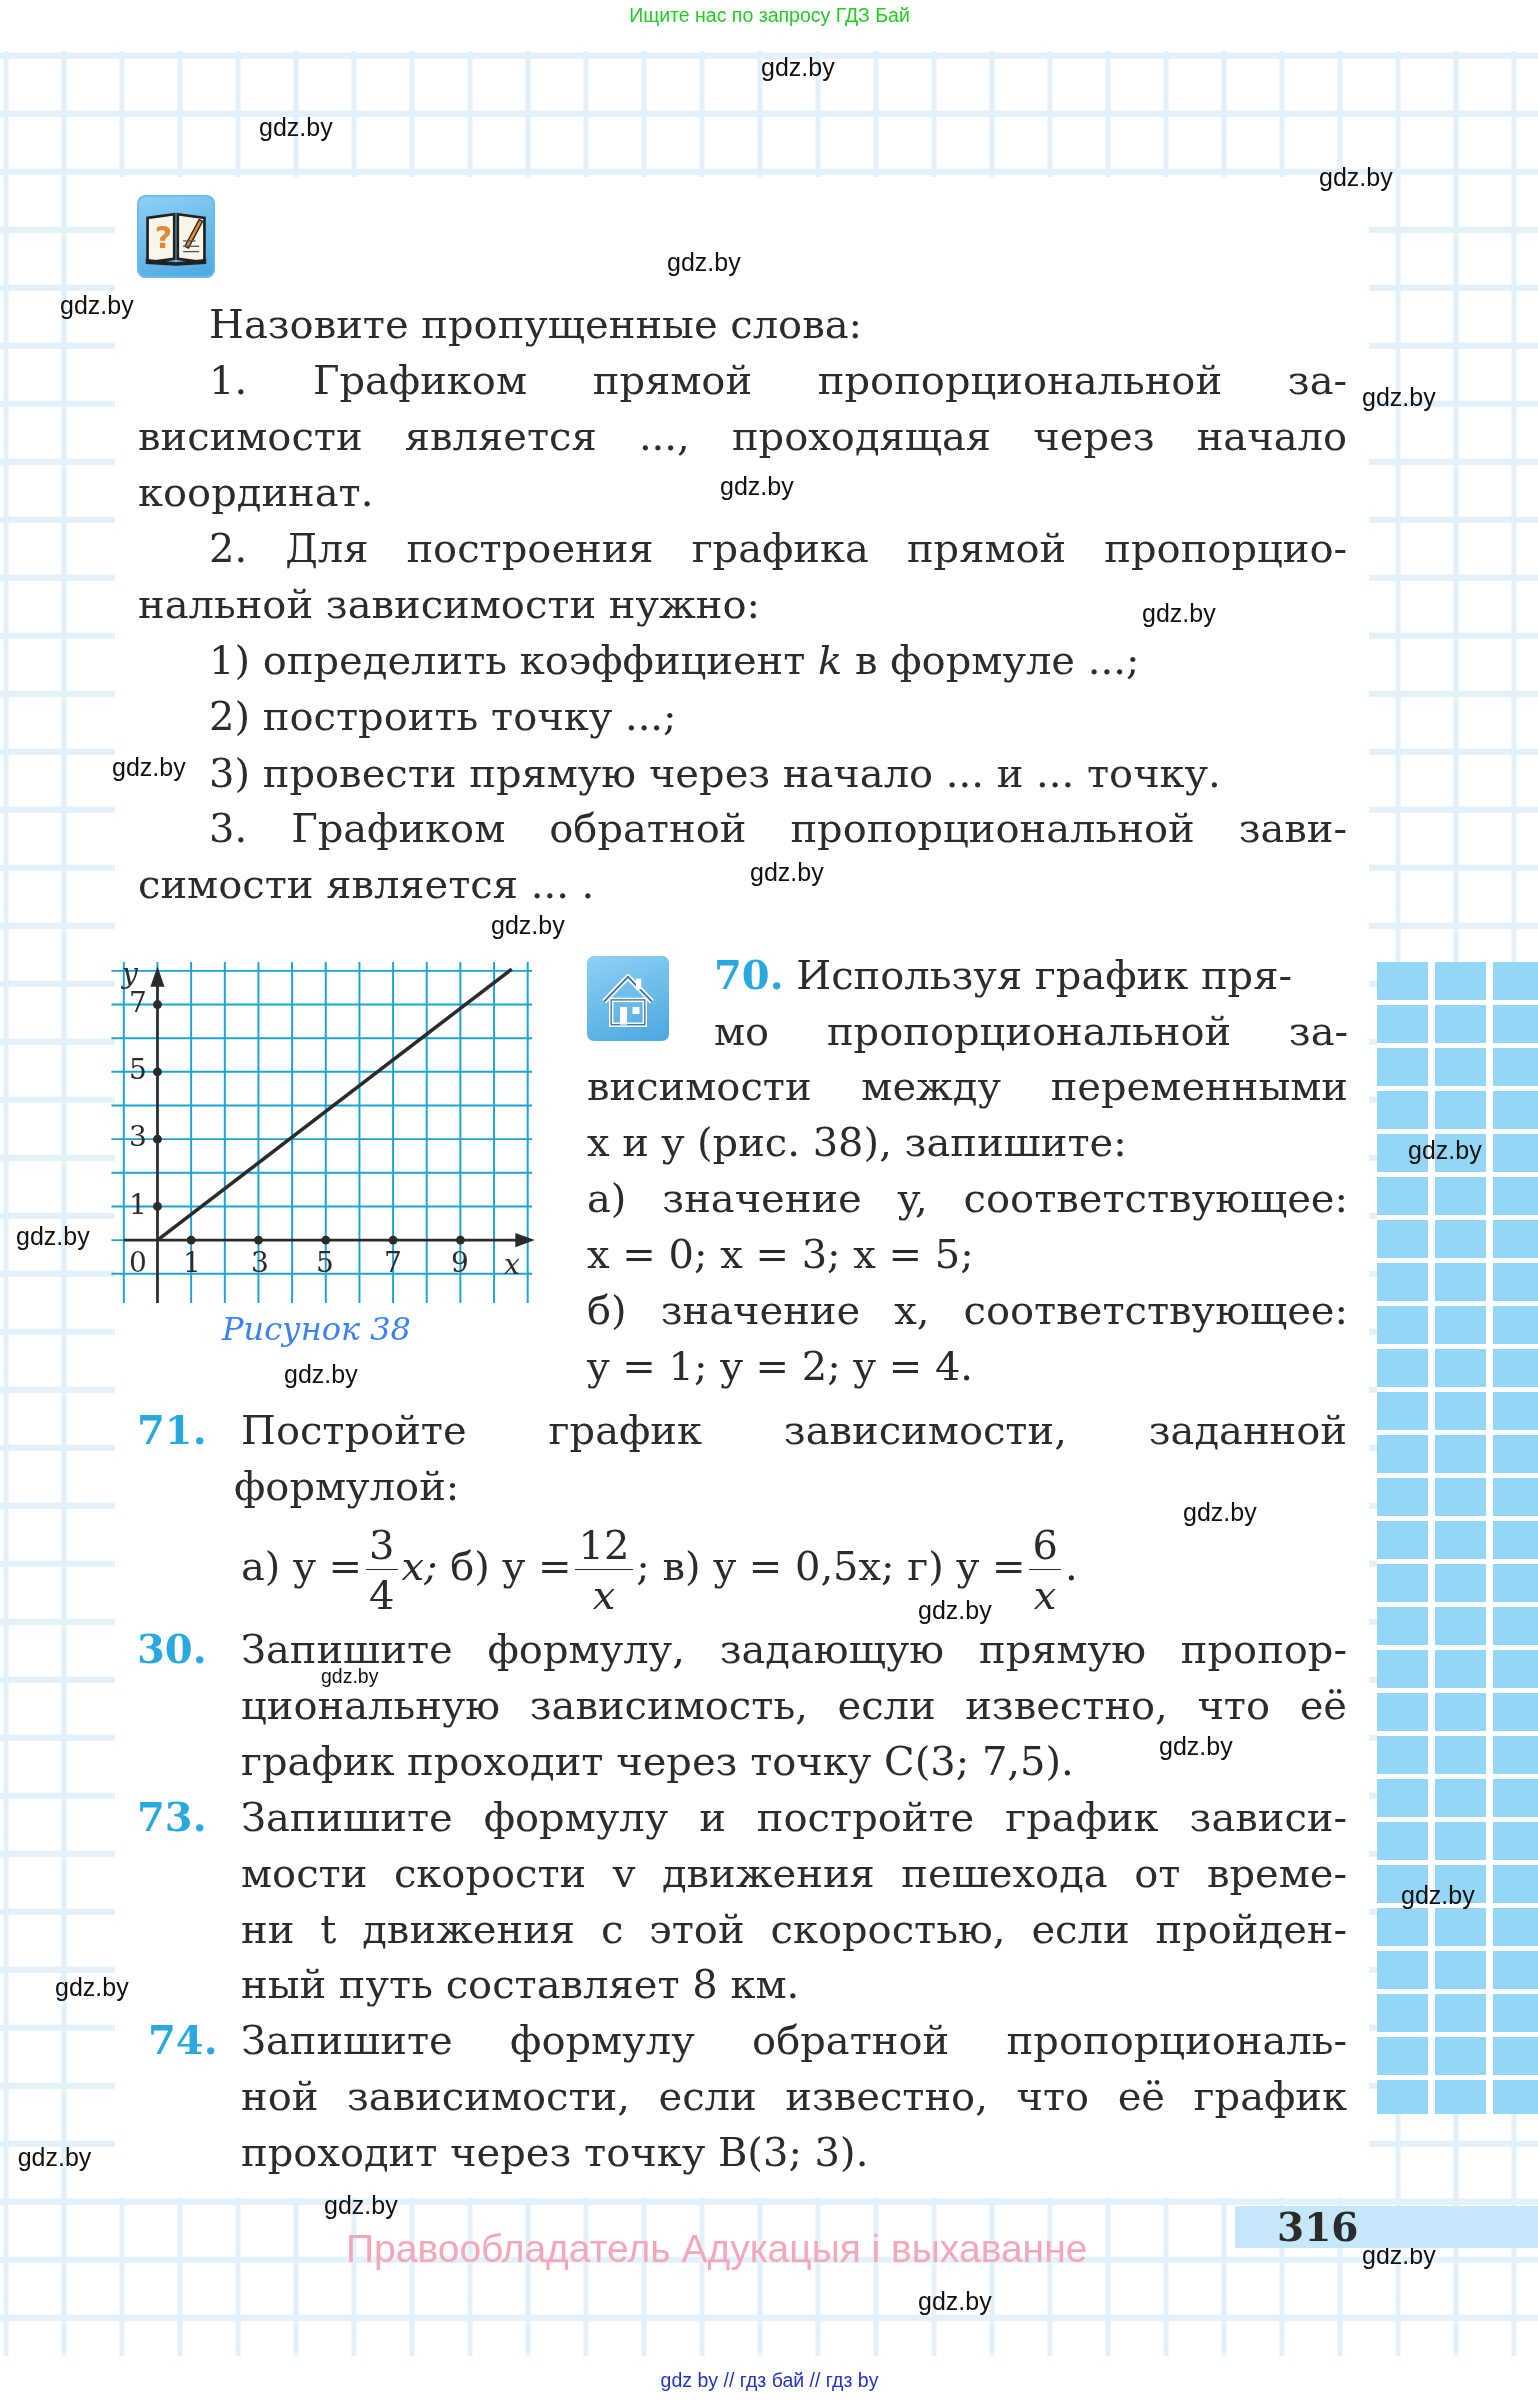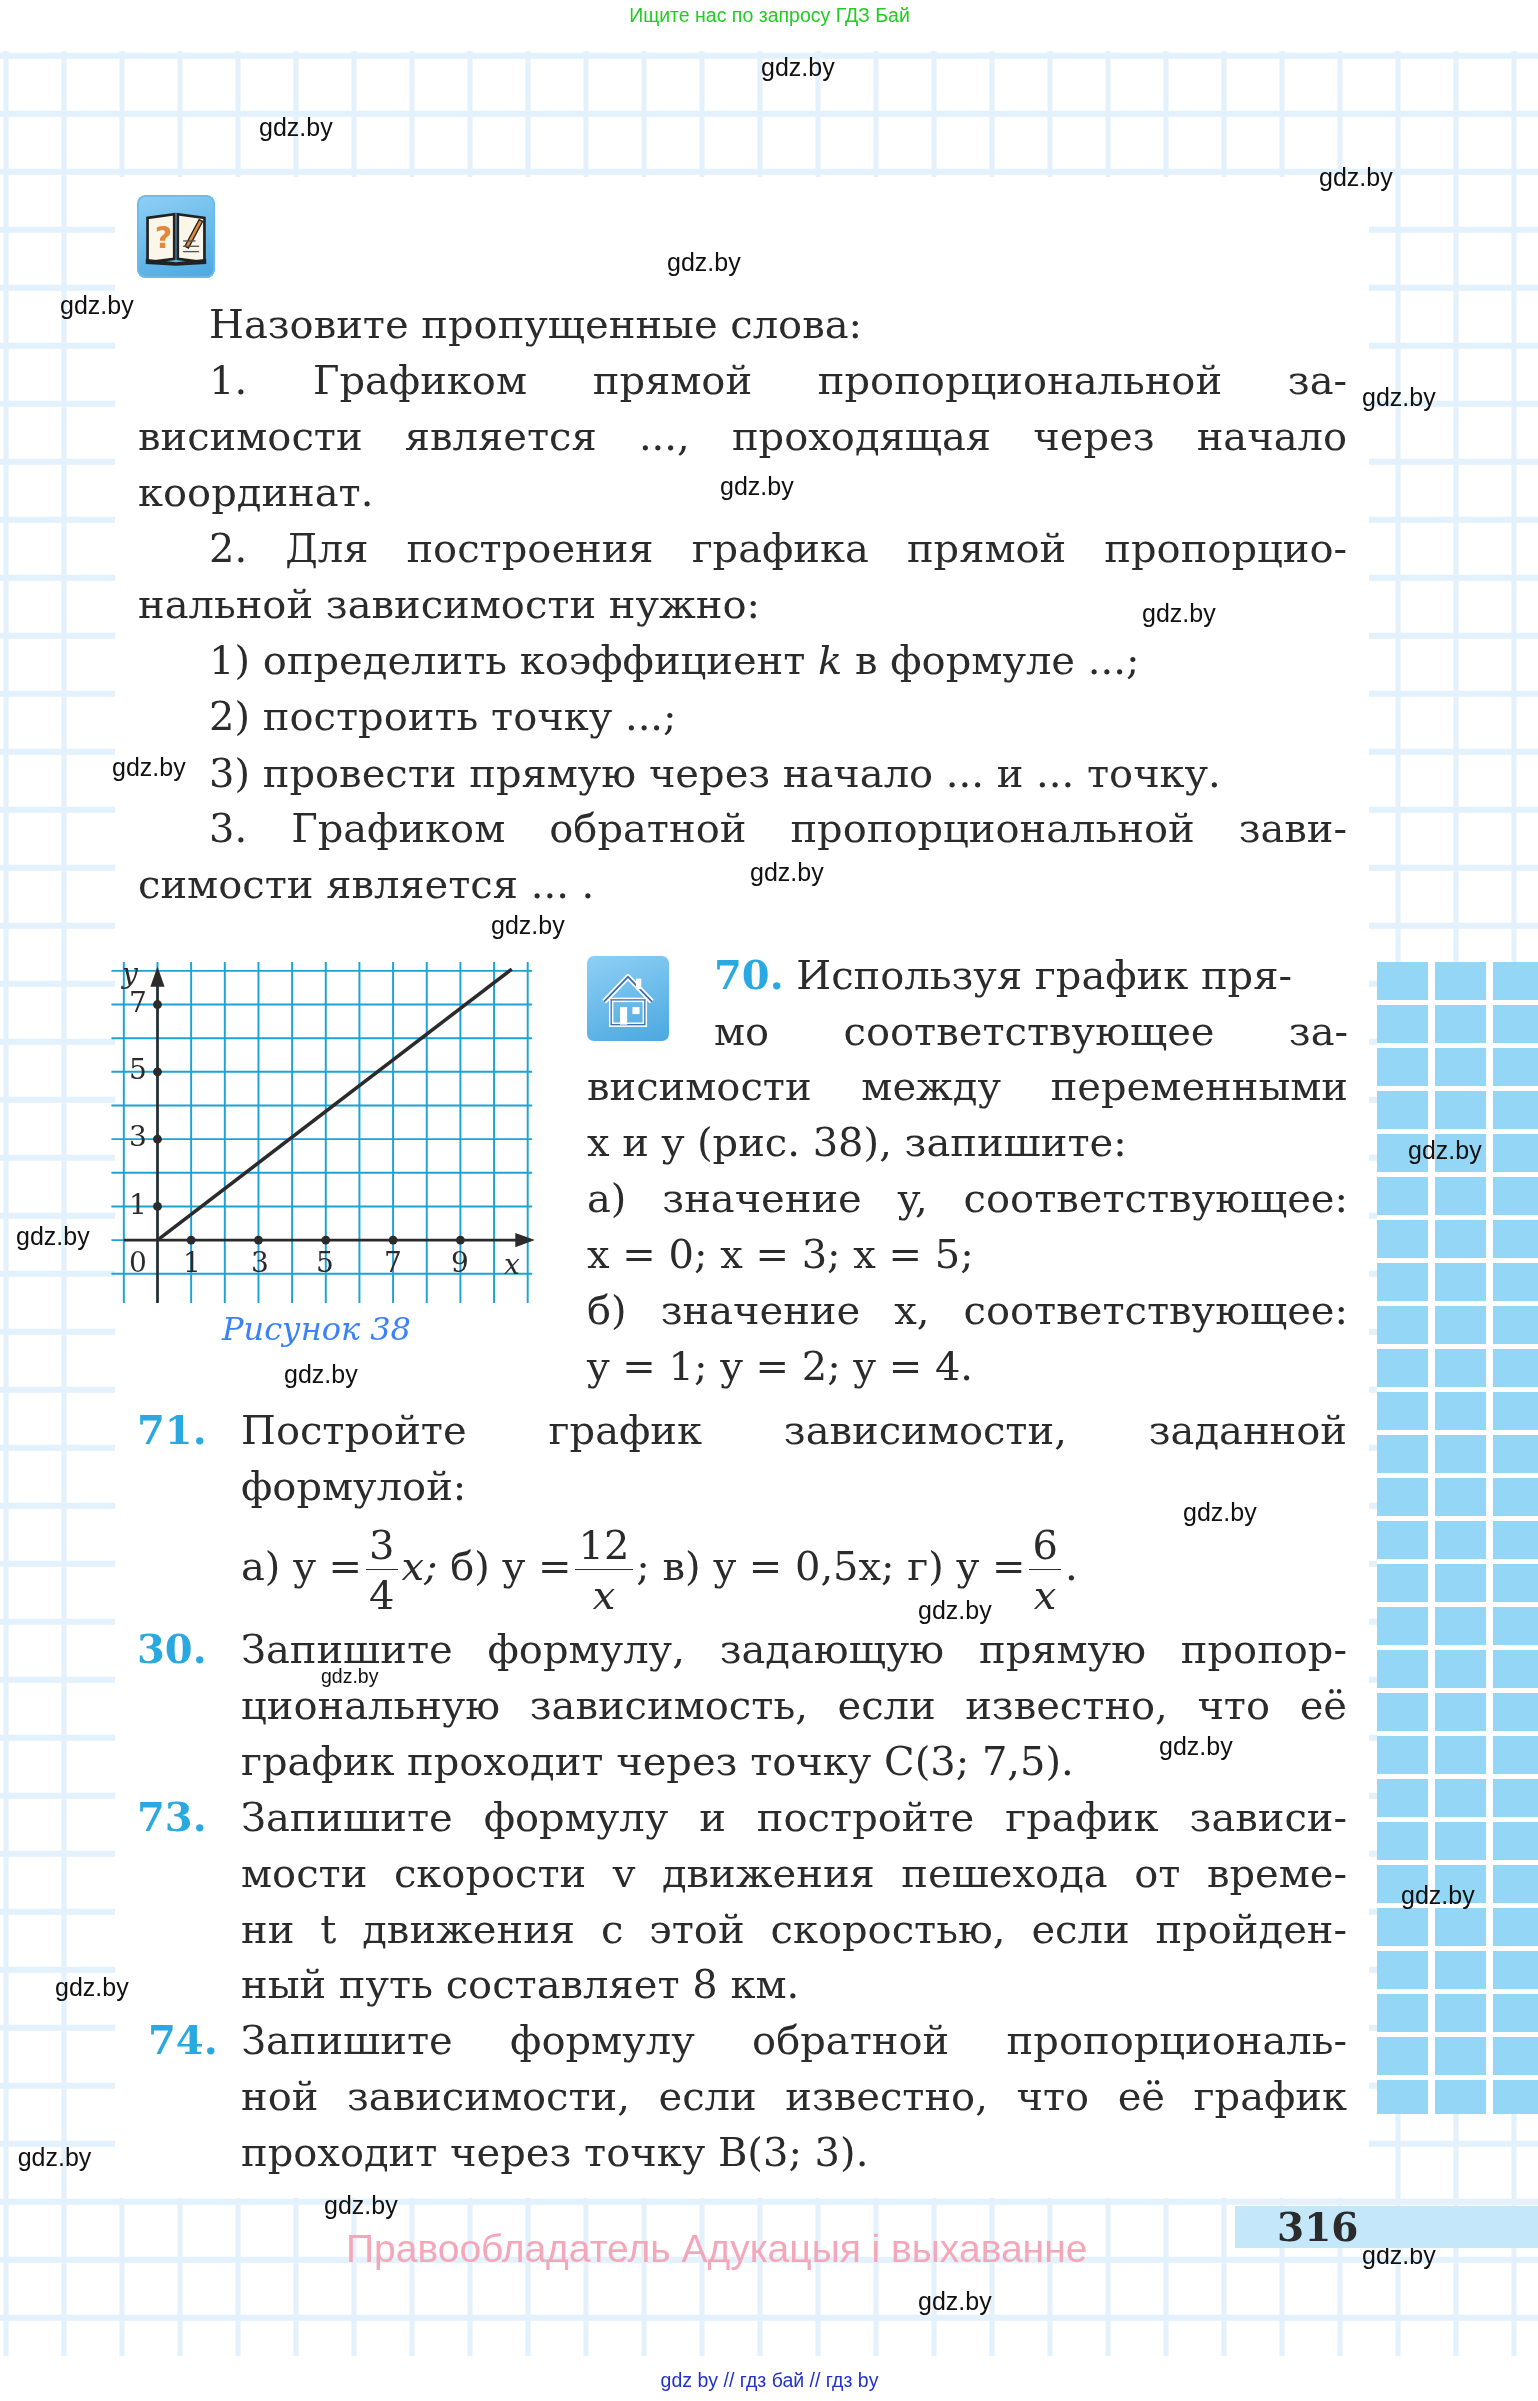--- a/index.html
+++ b/index.html
@@ -220,31 +220,31 @@
     <rect x="16" y="36" width="38" height="28" fill="none" stroke="#3a6fa8" stroke-width="1.5"></rect>
     <rect x="26" y="44" width="8" height="20" fill="#ffffff"></rect>
     <rect x="40" y="44" width="8" height="8" fill="#ffffff"></rect>
     <rect x="44" y="12" width="6" height="12" fill="#ffffff"></rect>
   </svg>
 </div>
 <div class="txt" style="left:714px;top:947px">
   <span class="num">70.</span>
   <span>Используя график пря-</span>
 </div>
-<div class="txt just" style="left:714px;top:1003px;width:634px">мо соответствующее за-</div>
+<div class="txt just" style="left:714px;top:1003px;width:634px">мо пропорциональной за-</div>
 <div class="txt just" style="left:587px;top:1058px;width:761px">висимости между переменными</div>
 <div class="txt" style="left:587px;top:1114px">x и y (рис. 38), запишите:</div>
 <div class="txt just" style="left:587px;top:1170px;width:761px">а) значение y, соответствующее:</div>
 <div class="txt" style="left:587px;top:1226px">x = 0; x = 3; x = 5;</div>
 <div class="txt just" style="left:587px;top:1282px;width:761px">б) значение x, соответствующее:</div>
 <div class="txt" style="left:587px;top:1338px">y = 1; y = 2; y = 4.</div>
 
 <div class="txt num" style="left:137px;top:1402px">71.</div>
 <div class="txt just" style="left:241px;top:1402px;width:1106px">Постройте график зависимости, заданной</div>
-<div class="txt" style="left:241px;top:1458px">формулой:</div>
+<div class="txt" style="left:234px;top:1458px">формулой:</div>
 <div class="txt" style="left:241px;top:1525px;line-height:1">
   <span>а) y =</span><span class="frac"><span class="n">3</span><span class="d">4</span></span><span class="i">x;</span>
   <span>б) y =</span><span class="frac"><span class="n">12</span><span class="d i">x</span></span><span>;</span>
   <span>в) y = 0,5x;</span>
   <span>г) y =</span><span class="frac"><span class="n">6</span><span class="d i">x</span></span><span>.</span>
 </div>
 
 <div class="txt num" style="left:137px;top:1621px">30.</div>
 <div class="txt just" style="left:241px;top:1621px;width:1106px">Запишите формулу, задающую прямую пропор-</div>
 <div class="txt just" style="left:241px;top:1677px;width:1106px">циональную зависимость, если известно, что её</div>

